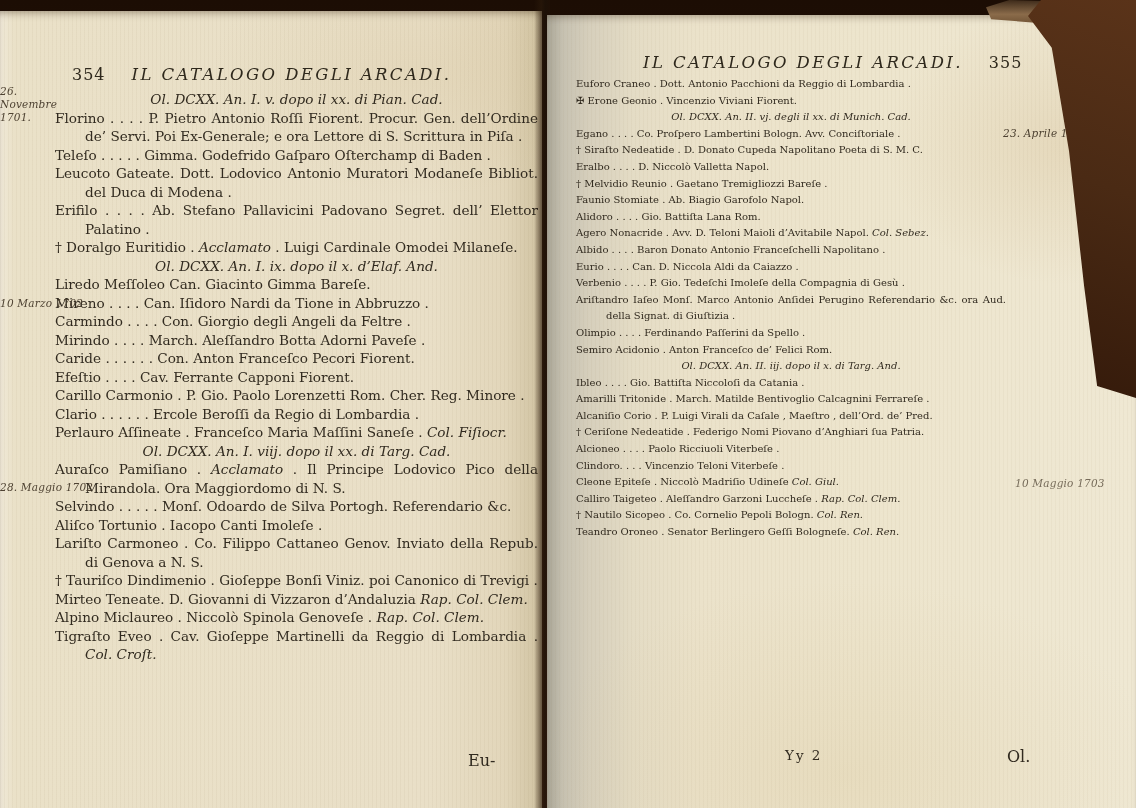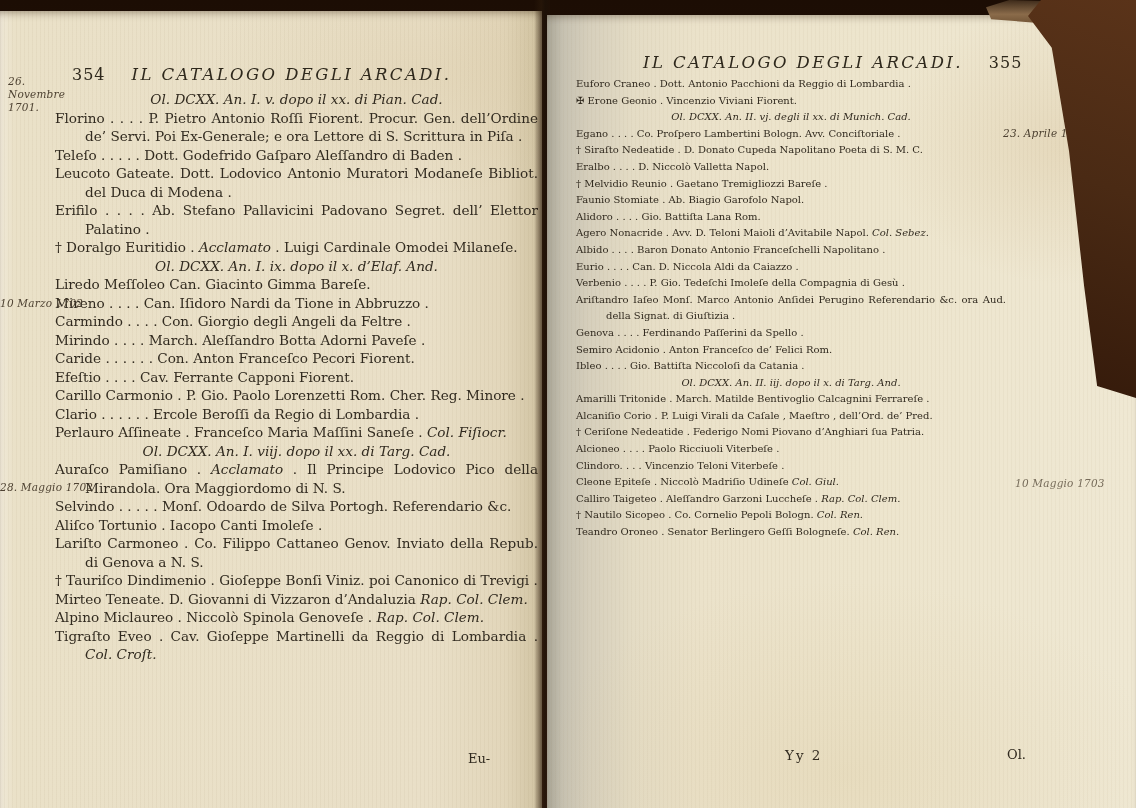--- a/index.html
+++ b/index.html
@@ -51,43 +51,43 @@
   p.blk{margin:0;}
   p.entry{text-align:justify;text-indent:-30px;padding-left:30px;}
   p.heading{text-align:center;font-style:italic;padding:0;text-indent:0;}
   .blocks i{font-style:italic;}
   .blocks span, .blocks i{font-family:"DejaVu Serif","DejaVu Sans","Liberation Serif",serif;}
   .margin-note{
     position:absolute;font-style:italic;font-size:10.5px;line-height:13px;
     color:#4e4232;letter-spacing:0.2px;
   }
   .mnl{left:0;width:70px;}
-  .mn1{top:64px;padding-left:8px;}
+  .mn1{top:74px;}
   .mn2{top:286px;white-space:nowrap;}
   .mn3{top:470px;white-space:nowrap;}
   .mnr{white-space:nowrap;}
   .mn4{left:456px;top:112px;}
   .mn5{left:452px;top:462px;opacity:0.75;margin-left:16px;}
-  .catchword{position:absolute;font-size:13px;color:#312a1f;text-align:right;}
+  .catchword{position:absolute;font-size:16px;color:#312a1f;text-align:right;}
   .page-left .catchword{left:468px;top:740px;}
   .page-right .catchword{left:460px;top:732px;}
   .sigmark{position:absolute;left:238px;top:732px;font-size:13.5px;color:#312a1f;letter-spacing:2px;}
 </style>
 </head>
 <body>
 
 <div class="page page-left">
   <div class="hdr">
     <span class="pgnum">354</span>
     <span class="rtitle">IL CATALOGO DEGLI ARCADI.</span>
   </div>
   <div class="blocks">
       <p class="blk heading"><span>Ol. DCXX. An. I. v. dopo il xx. di Pian. Cad.</span></p>
       <p class="blk entry"><span>Florino . . . . P. Pietro Antonio Roſſi Fiorent. Procur. Gen. dell’Ordine de’ Servi.  Poi Ex-Generale; e ora Lettore di S. Scrittura in Piſa .</span></p>
-      <p class="blk entry"><span>Teleſo . . . . . Dott. Godefrido Gaſparo Aleſſandro di Baden .</span></p>
+      <p class="blk entry"><span>Teleſo . . . . . Gimma. Godefrido Gaſparo Oſterchamp di Baden .</span></p>
       <p class="blk entry"><span>Leucoto Gateate.  Dott. Lodovico Antonio Muratori Modaneſe Bibliot. del Duca di Modena .</span></p>
       <p class="blk entry"><span>Erifilo . . . .  Ab. Stefano Pallavicini Padovano Segret. dell’ Elettor Palatino .</span></p>
       <p class="blk entry"><span>† Doralgo Euritidio . </span><i>Acclamato</i><span> . Luigi Cardinale Omodei Milaneſe.</span></p>
       <p class="blk heading"><span>Ol. DCXX. An. I. ix. dopo il x. d’Elaf. And.</span></p>
       <p class="blk entry"><span>Liredo Meſſoleo Can. Giacinto Gimma Bareſe.</span></p>
       <p class="blk entry"><span>Mireno . . . . Can. Iſidoro Nardi da Tione in Abbruzzo .</span></p>
       <p class="blk entry"><span>Carmindo . . . . Con. Giorgio degli Angeli da Feltre .</span></p>
       <p class="blk entry"><span>Mirindo . . . . March. Aleſſandro Botta Adorni Paveſe .</span></p>
       <p class="blk entry"><span>Caride . . . . . . Con. Anton Franceſco Pecori Fiorent.</span></p>
       <p class="blk entry"><span>Efeſtio . . . . Cav. Ferrante Capponi Fiorent.</span></p>
@@ -125,24 +125,24 @@
       <p class="blk entry"><span>† Siraſto Nedeatide .  D. Donato Cupeda Napolitano Poeta di S. M. C.</span></p>
       <p class="blk entry"><span>Eralbo . . . . D. Niccolò Valletta Napol.</span></p>
       <p class="blk entry"><span>† Melvidio Reunio .  Gaetano Tremigliozzi Bareſe .</span></p>
       <p class="blk entry"><span>Faunio Stomiate .  Ab. Biagio Garofolo Napol.</span></p>
       <p class="blk entry"><span>Alidoro . . . . Gio. Battiſta Lana Rom.</span></p>
       <p class="blk entry"><span>Agero Nonacride .  Avv. D. Teloni Maioli d’Avitabile Napol. </span><i>Col. Sebez.</i></p>
       <p class="blk entry"><span>Albido . . . . Baron Donato Antonio Franceſchelli Napolitano .</span></p>
       <p class="blk entry"><span>Eurio . . . . Can. D. Niccola Aldi da Caiazzo .</span></p>
       <p class="blk entry"><span>Verbenio . . . . P. Gio. Tedeſchi Imoleſe della Compagnia di Gesù .</span></p>
       <p class="blk entry"><span>Ariſtandro Iaſeo Monſ. Marco Antonio Anſidei Perugino Referendario &amp;c. ora Aud. della Signat. di Giuſtizia .</span></p>
-      <p class="blk entry"><span>Genova . . . . Ferdinando Paſſerini da Spello .</span></p>
+      <p class="blk entry"><span>Olimpio . . . . Ferdinando Paſſerini da Spello .</span></p>
       <p class="blk entry"><span>Semiro Acidonio .  Anton Franceſco de’ Felici Rom.</span></p>
+      <p class="blk heading"><span>Ol. DCXX. An. II. iij. dopo il x. di Targ. And.</span></p>
       <p class="blk entry"><span>Ibleo . . . . Gio. Battiſta Niccoloſi da Catania .</span></p>
-      <p class="blk heading"><span>Ol. DCXX. An. II. iij. dopo il x. di Targ. And.</span></p>
       <p class="blk entry"><span>Amarilli Tritonide .  March. Matilde Bentivoglio Calcagnini Ferrareſe .</span></p>
       <p class="blk entry"><span>Alcaniſio Corio .  P. Luigi Virali da Caſale , Maeſtro , dell’Ord. de’ Pred.</span></p>
       <p class="blk entry"><span>† Ceriſone Nedeatide . Federigo Nomi Piovano d’Anghiari ſua Patria.</span></p>
       <p class="blk entry"><span>Alcioneo . . . . Paolo Ricciuoli Viterbeſe .</span></p>
       <p class="blk entry"><span>Clindoro. . . . Vincenzio Teloni Viterbeſe .</span></p>
       <p class="blk entry"><span>Cleone Epiteſe .  Niccolò Madriſio Udineſe </span><i>Col. Giul.</i></p>
       <p class="blk entry"><span>Calliro Taigeteo . Aleſſandro Garzoni Luccheſe . </span><i>Rap. Col. Clem.</i></p>
       <p class="blk entry"><span>† Nautilo Sicopeo .  Co. Cornelio Pepoli Bologn. </span><i>Col. Ren.</i></p>
       <p class="blk entry"><span>Teandro Oroneo .  Senator Berlingero Geſſi Bologneſe. </span><i>Col. Ren.</i></p>
     </div>

